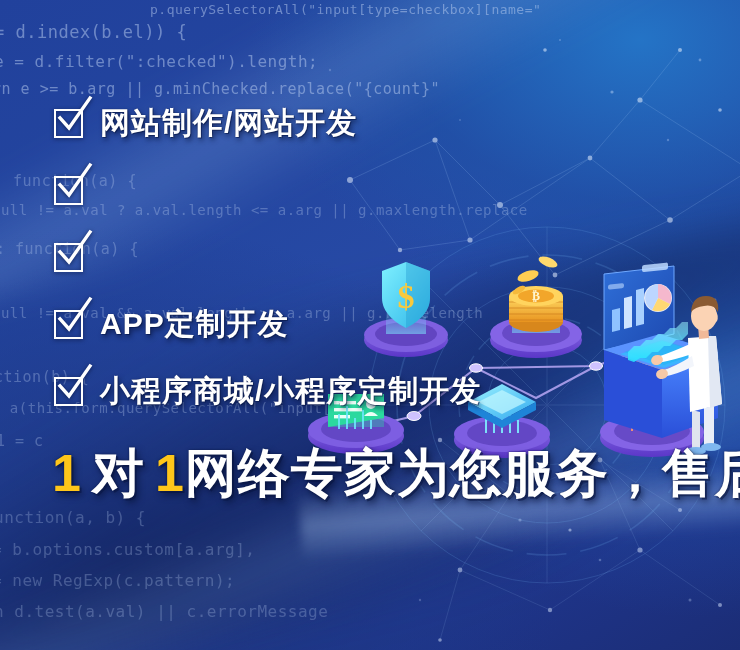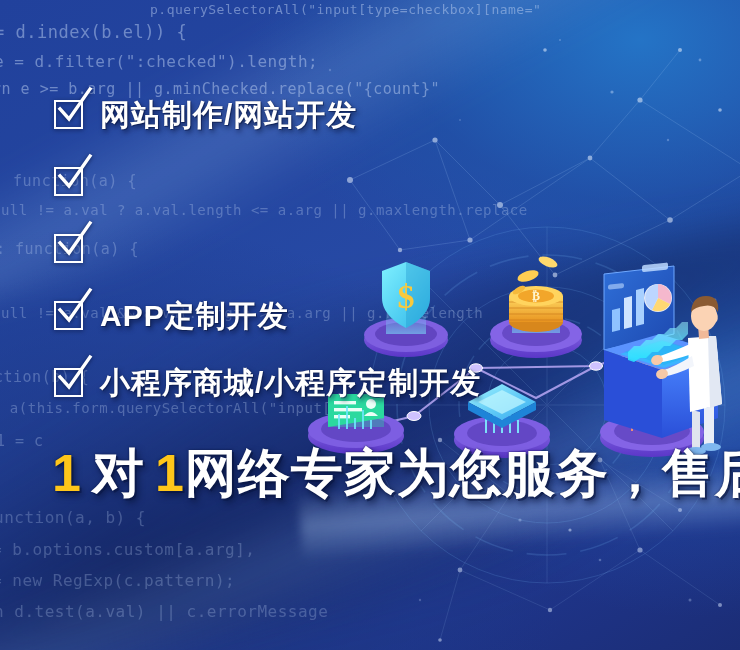--- a/index.html
+++ b/index.html
@@ -77,21 +77,21 @@
 
   
   .rings { position:absolute; left:352px; top:210px; width:390px; height:390px; opacity:.55; pointer-events:none; }
 
   
   .features {
     position:absolute; left:54px; top:100px;
     width:640px;
   }
   .feature-row {
-    display:flex; 
+    display:flex; align-items:center;
     height:46px;
     margin-bottom:21px;
   }
   .checkbox {
     position:relative;
     width:29px; height:29px;
     flex:0 0 29px;
     border:2.5px solid #ffffff;
     margin-right:17px;
     filter:drop-shadow(0 1px 2px rgba(8,20,60,.75));

